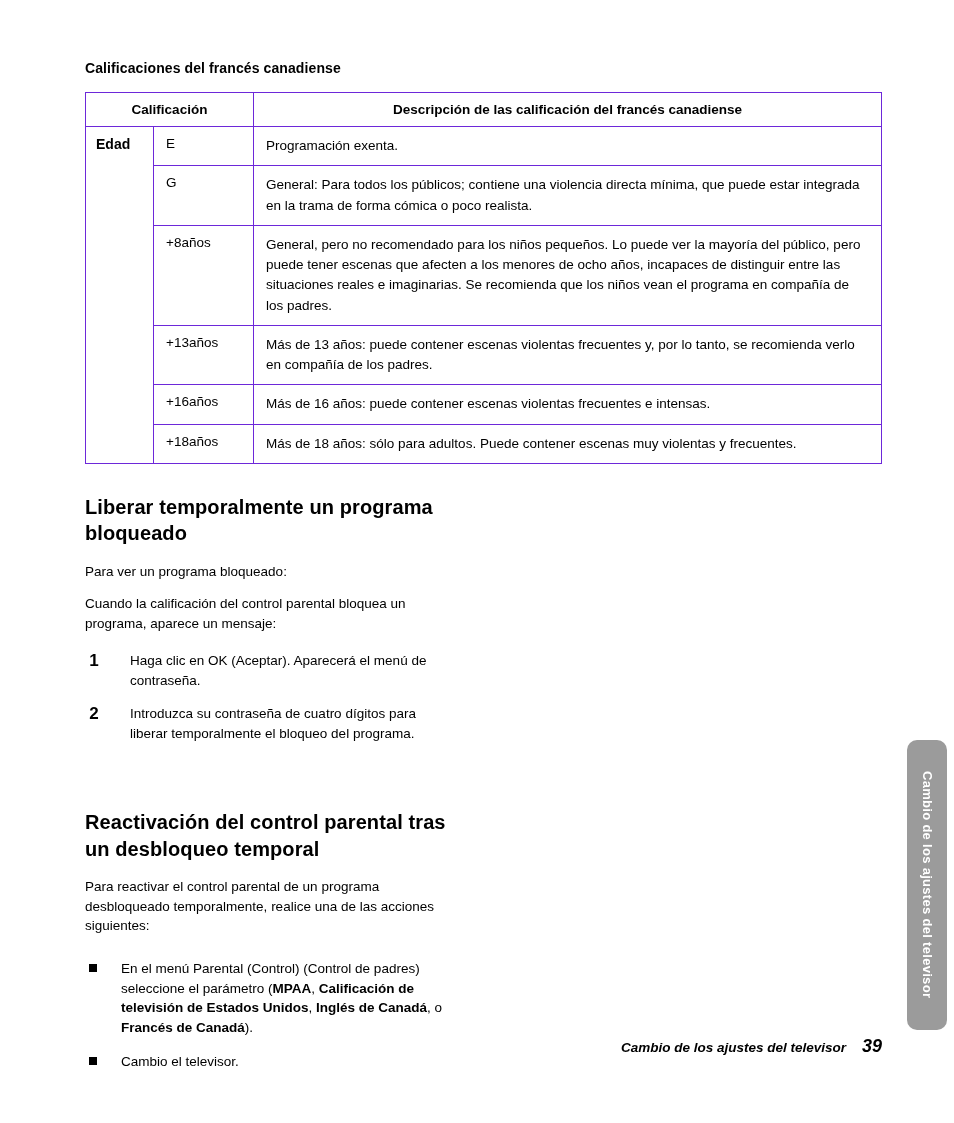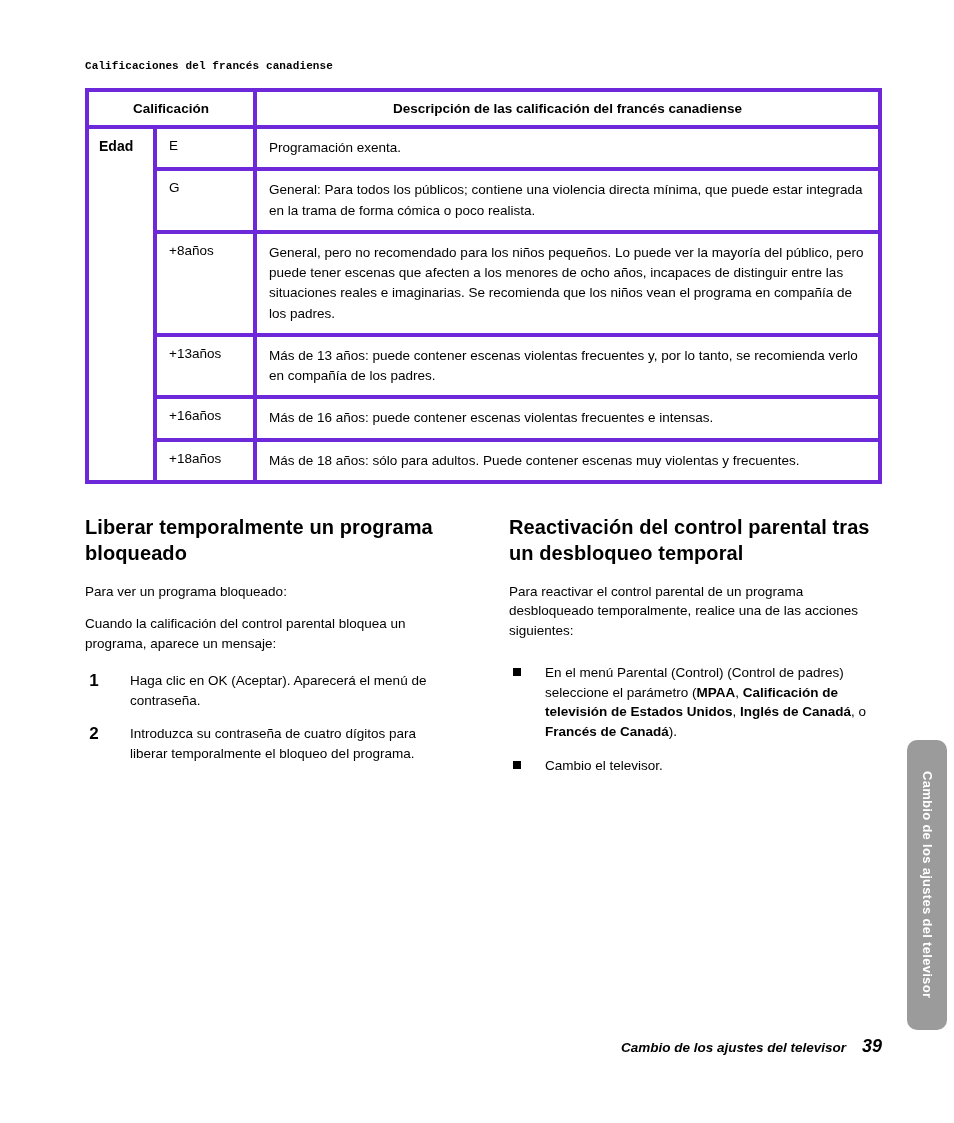--- a/index.html
+++ b/index.html
@@ -10,33 +10,32 @@
     color: #000;
     position: relative;
     overflow: hidden;
   }
   .content {
     position: absolute;
     left: 85px; top: 60px;
     width: 797px;
   }
   .section-heading {
-    font-size: 11px;
+    font-size: 14px;
     font-weight: bold;
     margin-bottom: 16px;
     letter-spacing: 0.1px;
-    font-family: Liberation Mono, monospace;
   }
   table.ratings {
     width: 100%;
     border-collapse: collapse;
     font-size: 13.5px;
   }
   table.ratings th, table.ratings td {
-    border: 4px solid #6d28d9;
+    border: 1px solid #6d28d9;
     vertical-align: top;
   }
   table.ratings th {
     font-weight: bold;
     text-align: center;
     padding: 9px 6px;
     font-size: 13.5px;
   }
   td.group-label {
     width: 68px;
@@ -49,20 +48,21 @@
     padding: 9px 12px;
   }
   td.desc-cell {
     padding: 9px 12px;
     line-height: 1.5;
   }
   .columns {
     display: flex;
     gap: 52px;
     margin-top: 30px;
+    flex-direction: column;
   }
   .col { width: 372px; }
   .col-heading {
     font-size: 20px;
     font-weight: bold;
     line-height: 1.32;
     margin-bottom: 15px;
     letter-spacing: 0.1px;
   }
   .body-text {

